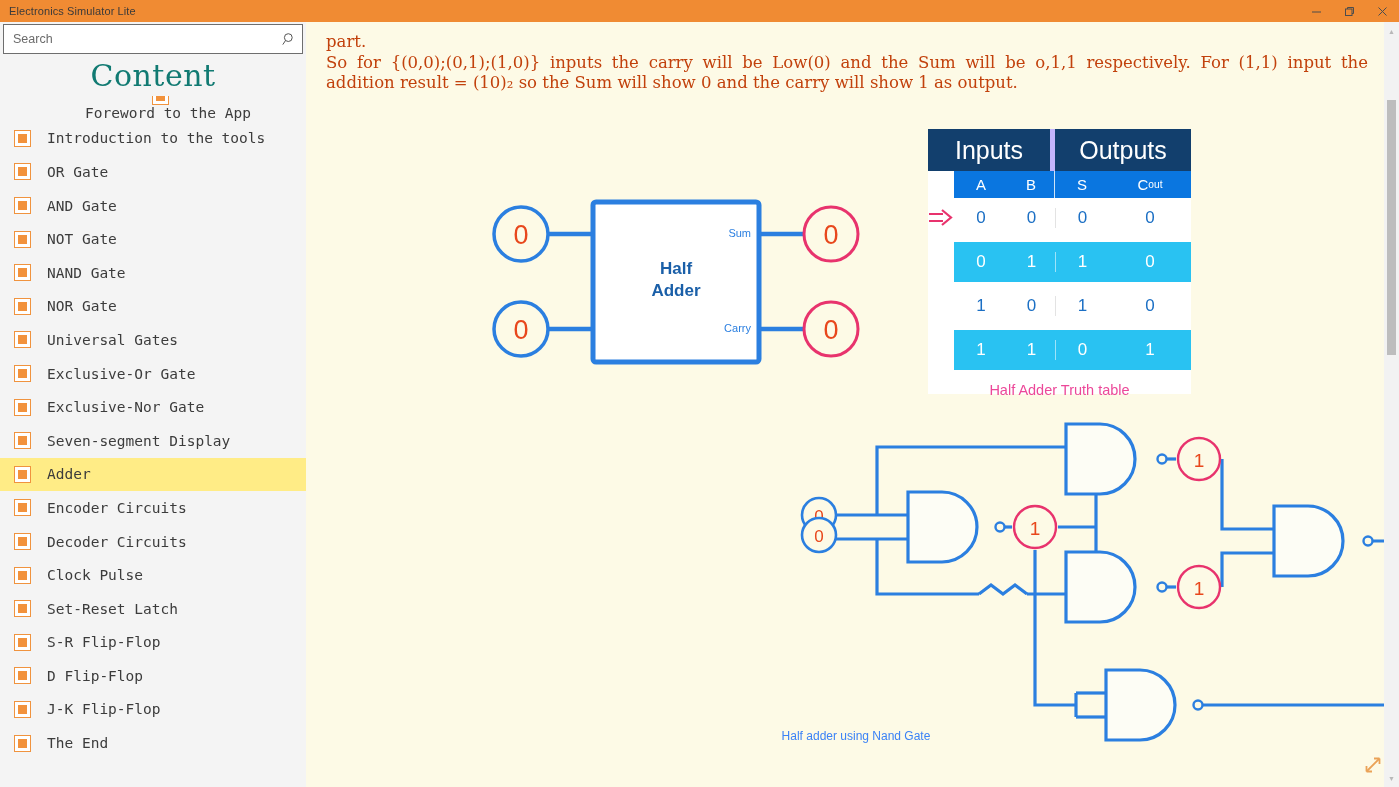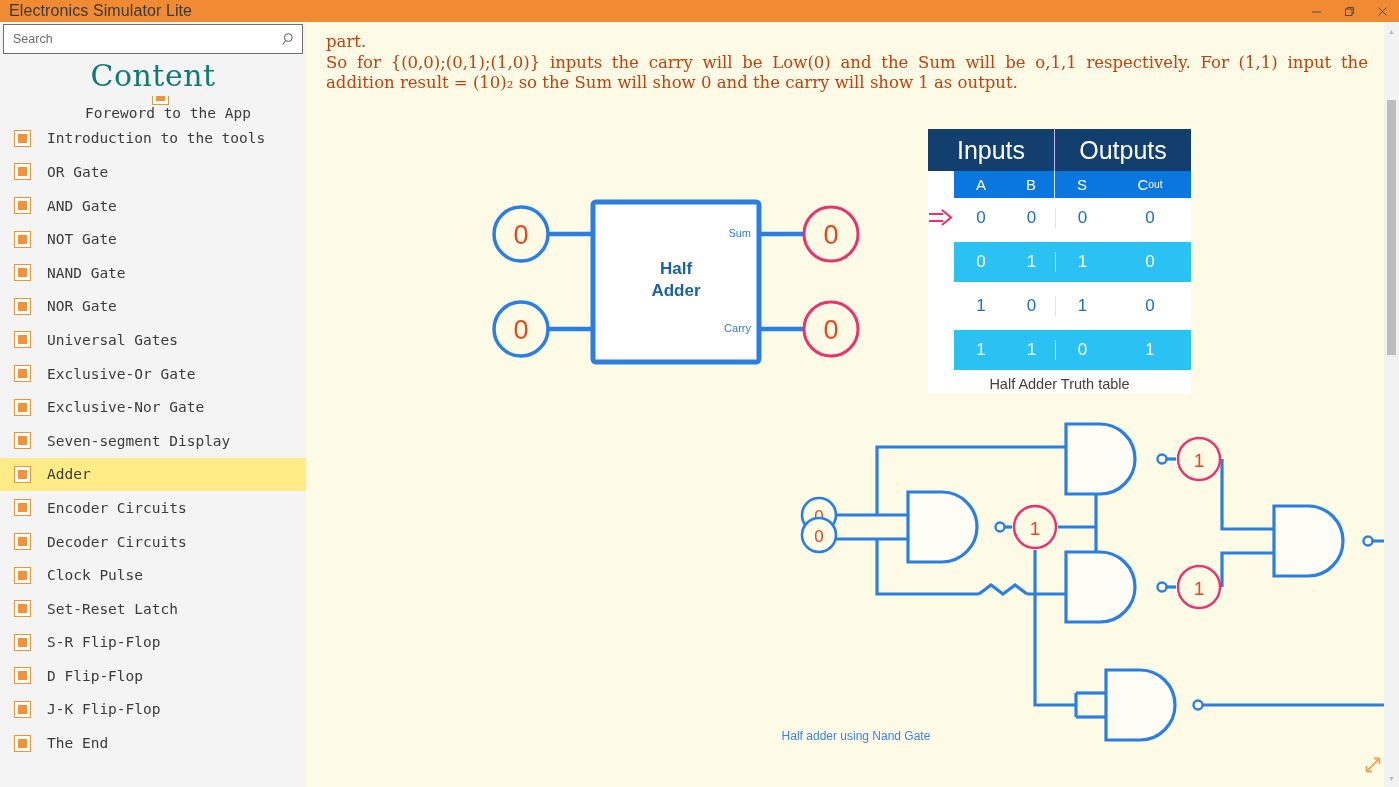--- a/index.html
+++ b/index.html
@@ -11,21 +11,21 @@
   }
   #app { position: relative; width: 1399px; height: 787px; overflow: hidden; }
 
   
   .titlebar {
     position: absolute; top: 0; left: 0; width: 1399px; height: 22px;
     background: #f08b33;
     display: flex; align-items: center;
   }
   .titlebar-text {
-    font-size: 16px; color: #3a3a3a; padding-left: 9px;
+    font-size: 11px; color: #3a3a3a; padding-left: 9px;
     letter-spacing: 0.1px; white-space: nowrap;
   }
   .win-controls { margin-left: auto; display: flex; height: 22px; }
   .win-btn {
     width: 33px; height: 22px; display: flex; align-items: center; justify-content: center;
     color: #4d4d4d;
   }
   .win-btn svg { display: block; }
 
   
@@ -96,21 +96,21 @@
     width: 263px; height: 265px;
     background: #ffffff;
     font-family: "Liberation Sans", sans-serif;
   }
   .tt-top { display: flex; height: 42px; }
   .tt-top .cell {
     background: #123f6d; color: #fff;
     display: flex; align-items: center; justify-content: center;
     font-size: 25px; font-weight: 400;
   }
-  .tt-top .c-in  { width: 127px; border-right: 1px solid #c4b5fd; }
+  .tt-top .c-in  { width: 127px; border-right: 5px solid #c4b5fd; }
   .tt-top .c-out { width: 136px; }
 
   .tt-sub { display: flex; height: 27px; margin-left: 26px; }
   .tt-sub .cell {
     background: #0a76e0; color: #fff;
     display: flex; align-items: center; justify-content: center;
     font-size: 15px;
   }
   .tt-sub .s1 { width: 54px; }
   .tt-sub .s2 { width: 47px; border-right: 1px solid #cfe4f7; }
@@ -126,22 +126,22 @@
     font-size: 17px; color: #1b6fc4;
   }
   .tt-row.alt .v { color: #ffffff; }
   .tt-row .v1 { width: 54px; }
   .tt-row .v2 { width: 47px; }
   .tt-row .v3 { width: 54px; border-left: 1px solid rgba(255,255,255,0.55); }
   .tt-row .v4 { width: 82px; }
   .tt-row:not(.alt) .v3 { border-left: 1px solid #e3e3e3; }
   .tt-gap { height: 4px; }
   .tt-caption {
-    text-align: center; color: #404040; font-size: 14.5px;
-    padding-top: 6px;
+    text-align: center; color: #ec4899; font-size: 14.5px;
+    padding-top: 12px;
   }
   .arrow-right { display:block; }
 
   
   .half-adder-diagram { position: absolute; left: 186px; top: 155px; }
   .nand-circuit { position: absolute; left: 160px; top: 390px; }
   .diagram-caption {
     position: absolute; left: 330px; top: 707px; width: 440px;
     text-align: center; color: #3b82f6; font-size: 12px;
   }

